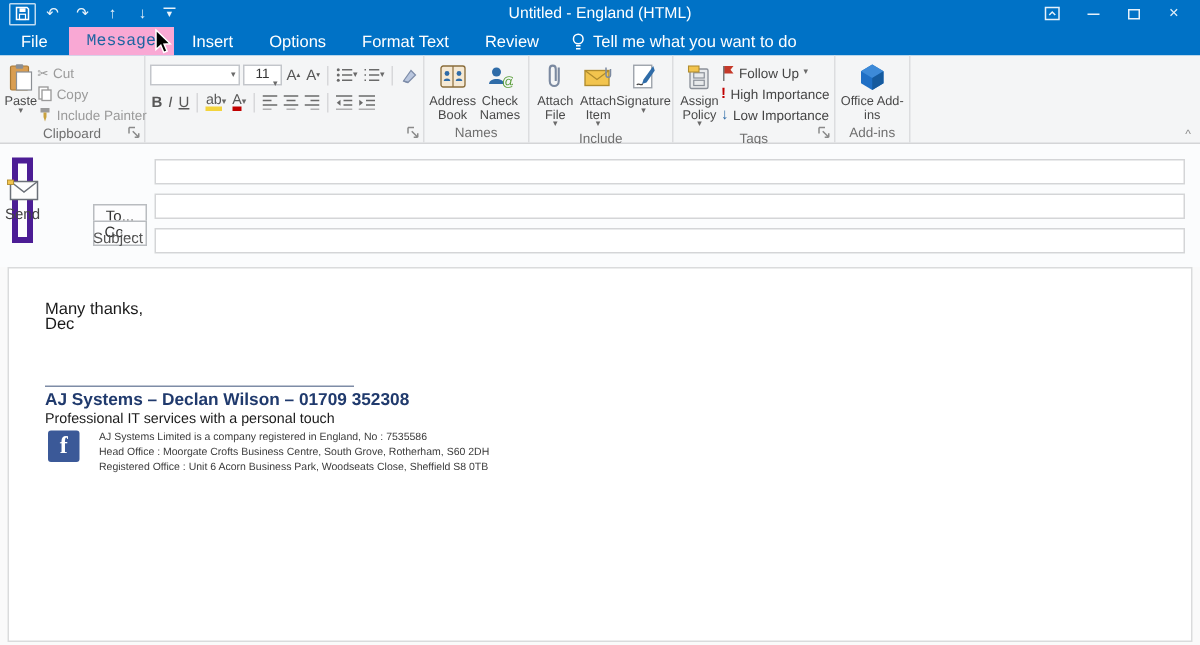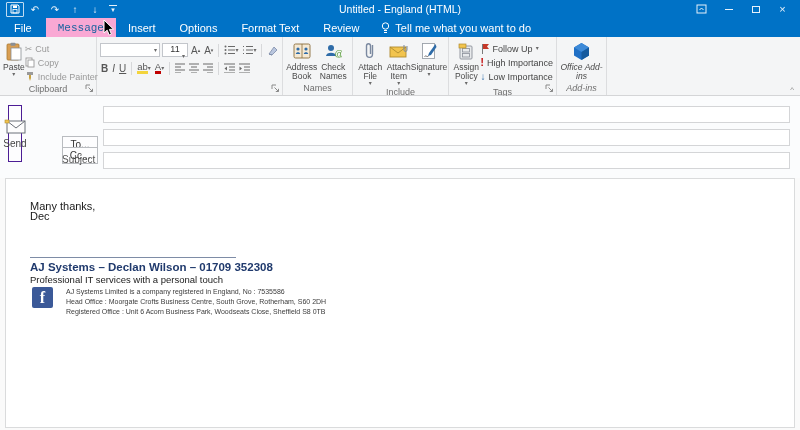--- a/index.html
+++ b/index.html
@@ -61,21 +61,21 @@
   .vsep { width:1px; height:13px; background:#d7d8da; margin:0 2px; }
   .bld { font-weight:bold; } .ita { font-style:italic; } .und { text-decoration:underline; }
   .abar { position:relative; font-size:9.5px; line-height:9px; color:#575757; }
   .abar i { display:block; height:3px; font-style:normal; }
   .bar-y { background:#f3d43c; } .bar-r { background:#c00000; }
   .suptri { font-size:5px; vertical-align:top; line-height:5px; color:#575757;}
 
   
   .envelope { position:absolute; left:0; top:96px; width:800px; height:82px; background:#fbfcfd; }
   .sendbtn { position:absolute; left:8px; top:9px; width:14px; height:57px;
-    border:1px solid #4c1d95; background:#fdfdfe; display:flex; flex-direction:column;
+    border:4px solid #4c1d95; background:#fdfdfe; display:flex; flex-direction:column;
     align-items:center; justify-content:center; gap:4px; font-size:10px; color:#444; }
   .addrbtn { position:absolute; left:62px; width:36px; height:17px; border:1px solid #b9bcc0;
     background:#fdfdfe; font-size:10px; color:#333; display:flex; align-items:center; justify-content:center; }
   .field { position:absolute; left:103px; right:10px; height:17px; background:#fff;
     border:1px solid #d4d5d7; font-size:11px; font-family:"Liberation Sans", sans-serif; padding:0 4px; }
   .subjlabel { position:absolute; left:62px; top:58px; font-size:10px; color:#555; }
 
   
   .bodybox { position:absolute; left:5px; top:178px; width:790px; height:250px;
     background:#fff; border:1px solid #dadbdc; }
@@ -407,21 +407,21 @@
           </div>
         </div>
       </div>
       <div class="rg-label">Tags</div>
       <svg class="launcher" viewBox="0 0 9 9">
         <path d="M1 1 H5 M1 1 V5" stroke="#8a8a8a" stroke-width="1" fill="none"></path>
         <path d="M3.5 3.5 L7.5 7.5 M7.5 7.5 H4.8 M7.5 7.5 V4.8" stroke="#8a8a8a" stroke-width="1" fill="none"></path>
       </svg>
     </div>
 
-    <div class="rgroup" style="width:50px;font-style:italic;">
+    <div class="rgroup" style="width:50px;">
       <div class="rg-content" style="justify-content:center;">
         <div class="bigbtn" style="width:44px;">
           <span class="bicon">
             <svg width="19" height="19" viewBox="0 0 19 19">
               <polygon points="9.5,1 17,5.5 17,13.5 9.5,18 2,13.5 2,5.5" fill="#1f6fc5"></polygon>
               <polygon points="9.5,1 17,5.5 9.5,10 2,5.5" fill="#3d8ad8"></polygon>
               <polygon points="9.5,10 17,5.5 17,13.5 9.5,18" fill="#155a9e"></polygon>
             </svg>
           </span>
           <span>Office Add-ins</span>

